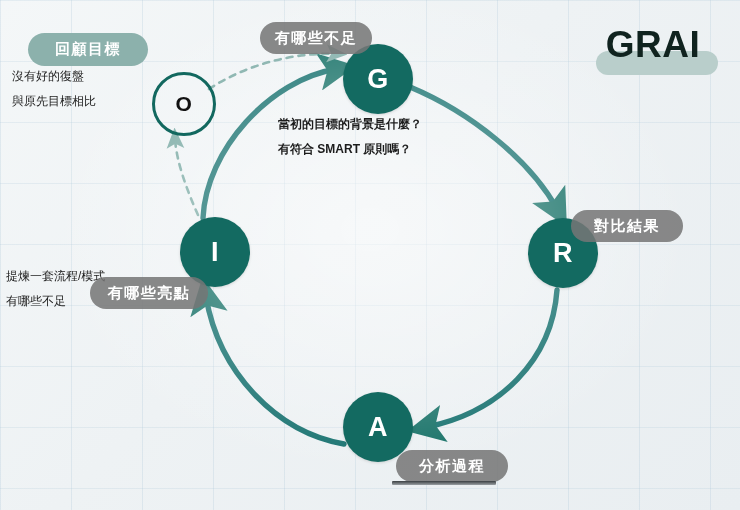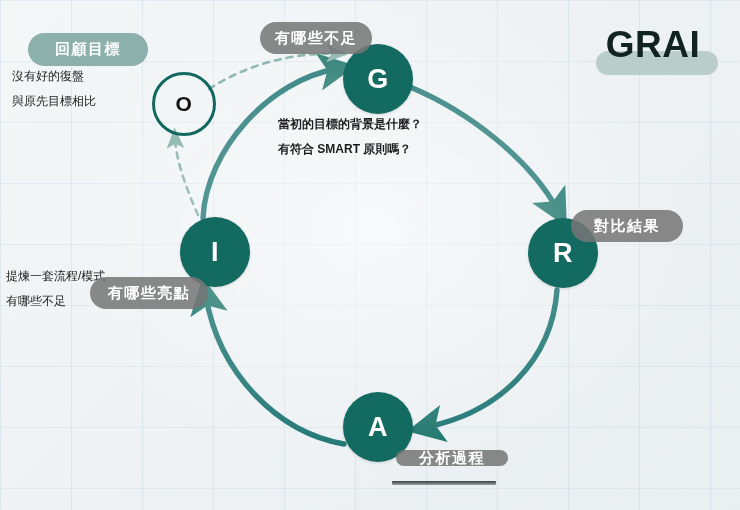--- a/index.html
+++ b/index.html
@@ -72,21 +72,21 @@
     letter-spacing: 1.5px;
     white-space: nowrap;
     z-index: 6;
   }
   .badge.gray  { background: rgba(118,118,118,0.86); }
   .badge.teal  { background: #8cb1ac; }
 
   #badge-goal    { left: 28px;  top: 33px;  width: 120px; height: 33px; }
   #badge-review  { left: 260px; top: 22px;  width: 112px; height: 32px; }
   #badge-compare { left: 571px; top: 210px; width: 112px; height: 32px; }
-  #badge-process { left: 396px; top: 450px; width: 112px; height: 16px; }
+  #badge-process { left: 396px; top: 450px; width: 112px; height: 32px; }
   #badge-summary { left: 90px;  top: 277px; width: 118px; height: 32px; }
 
   
   .desc {
     position: absolute;
     color: #1c1c1c;
     font-size: 12px;
     line-height: 25px;
     text-align: left;
     white-space: nowrap;

